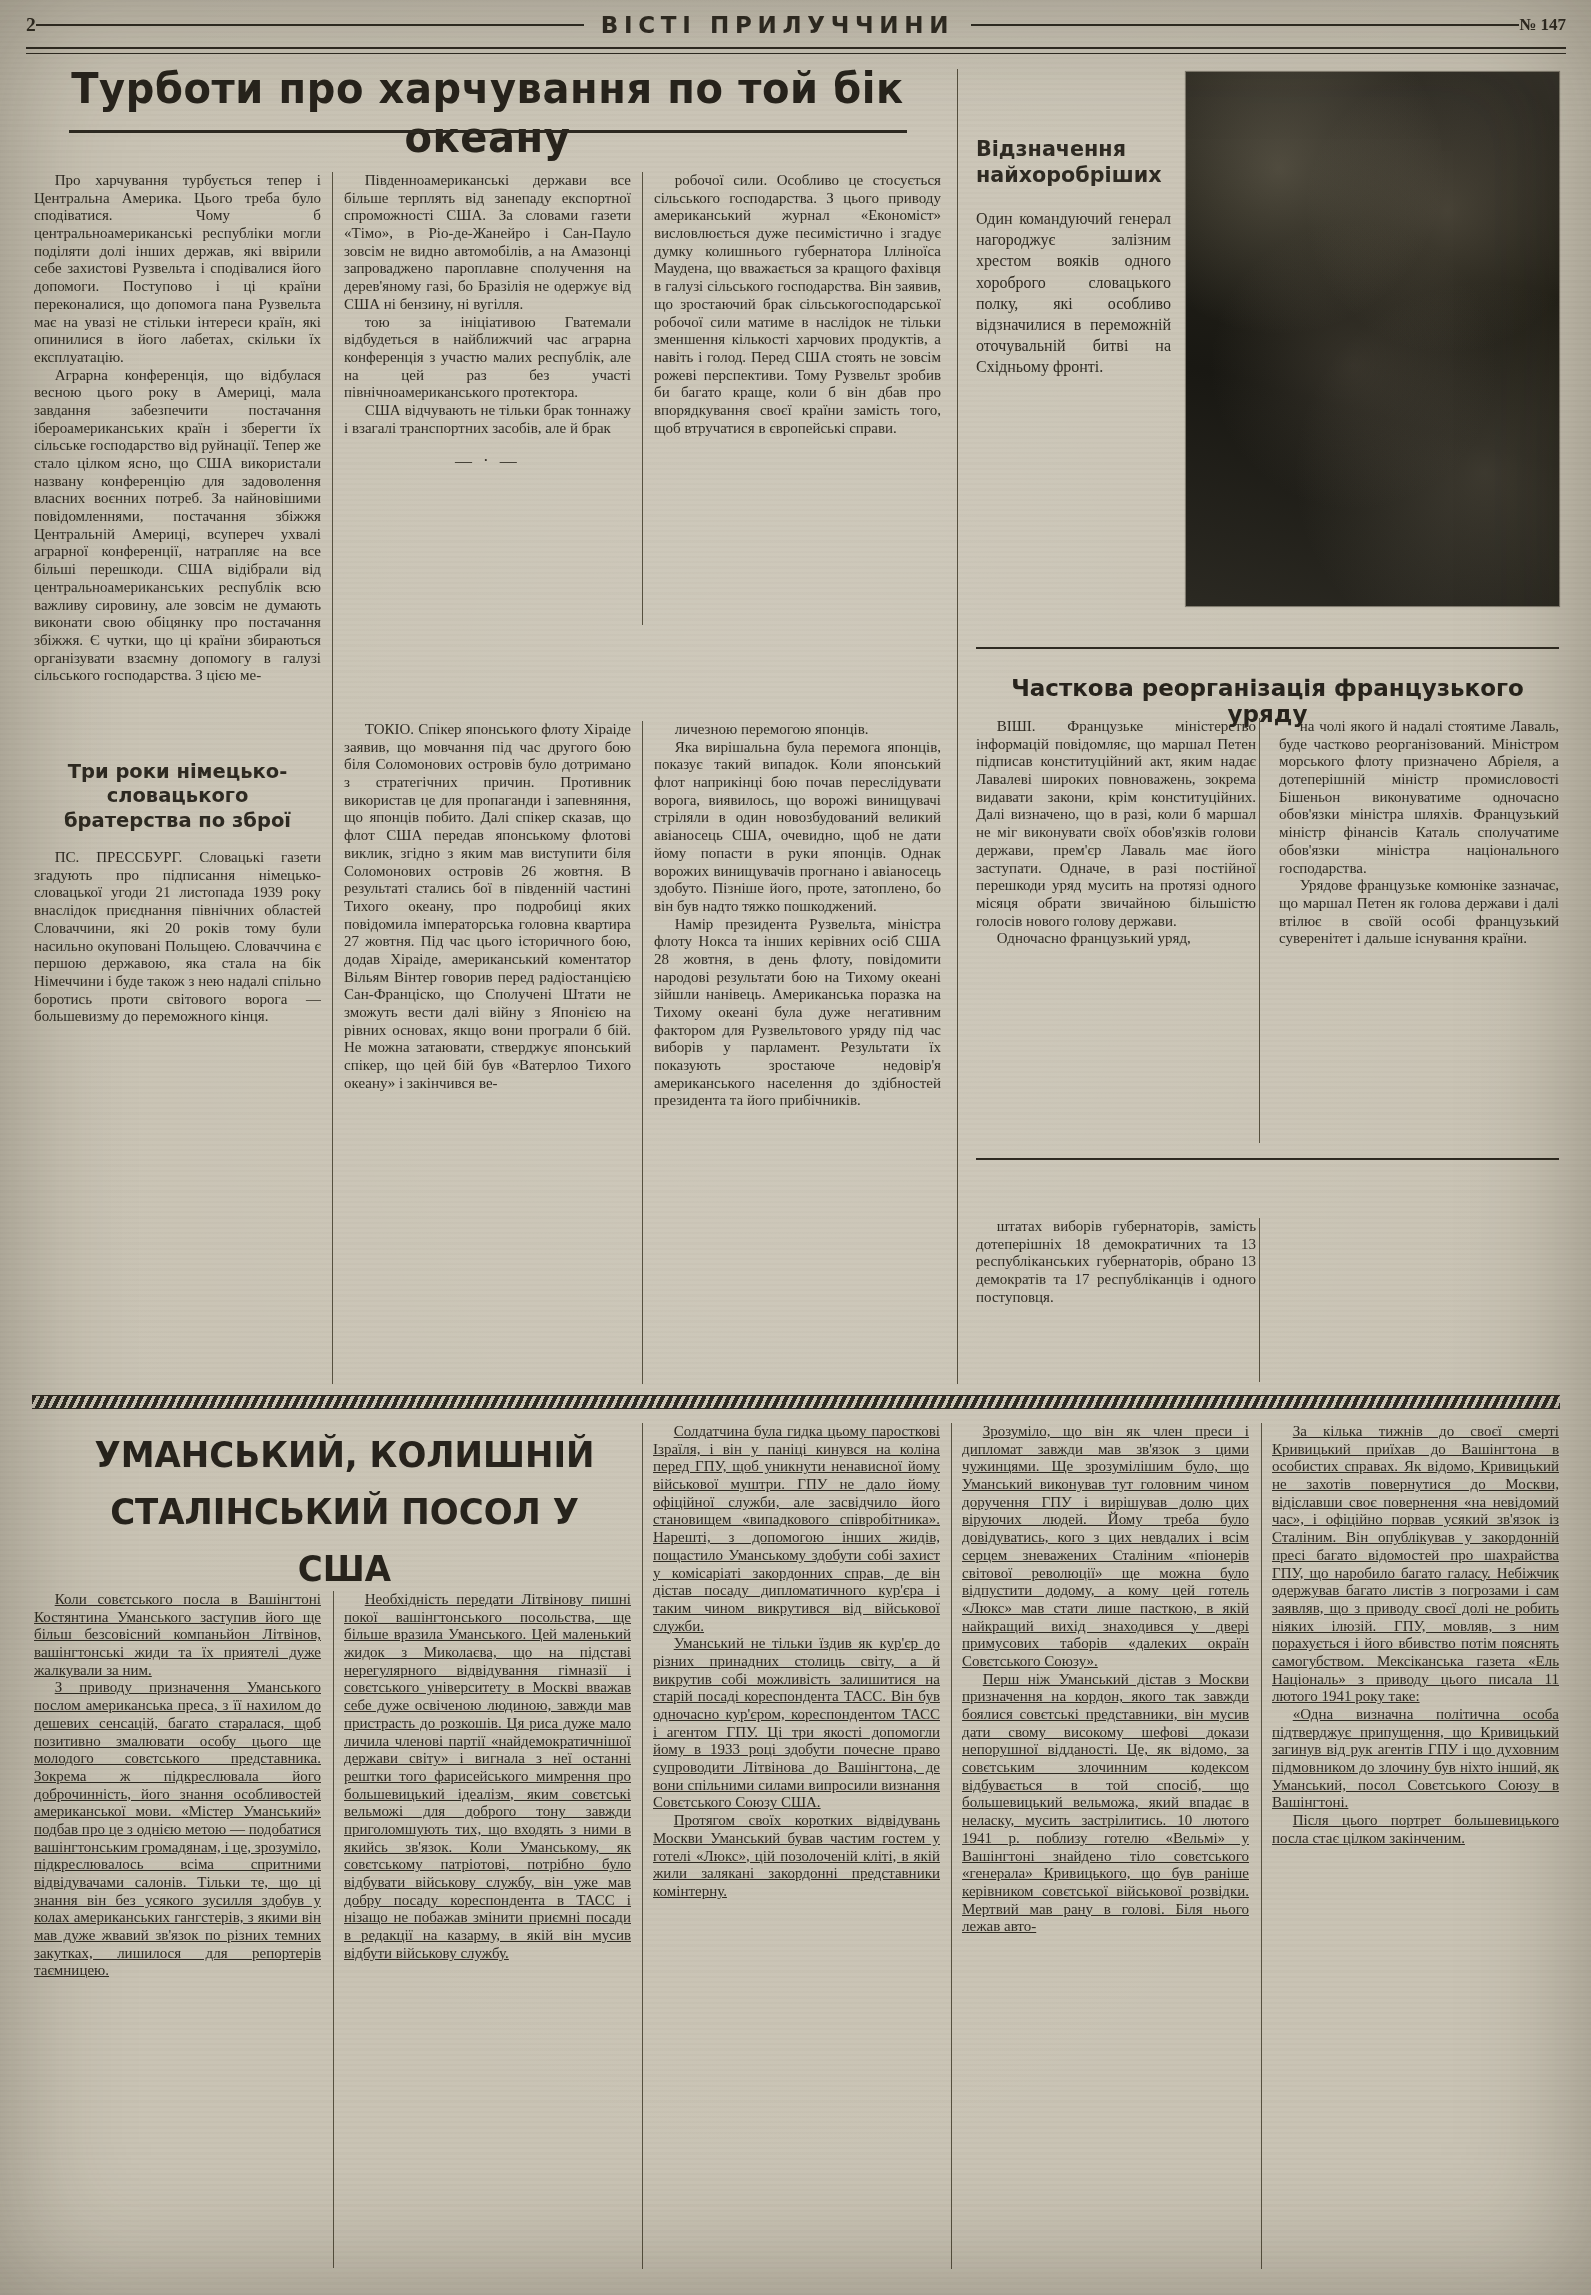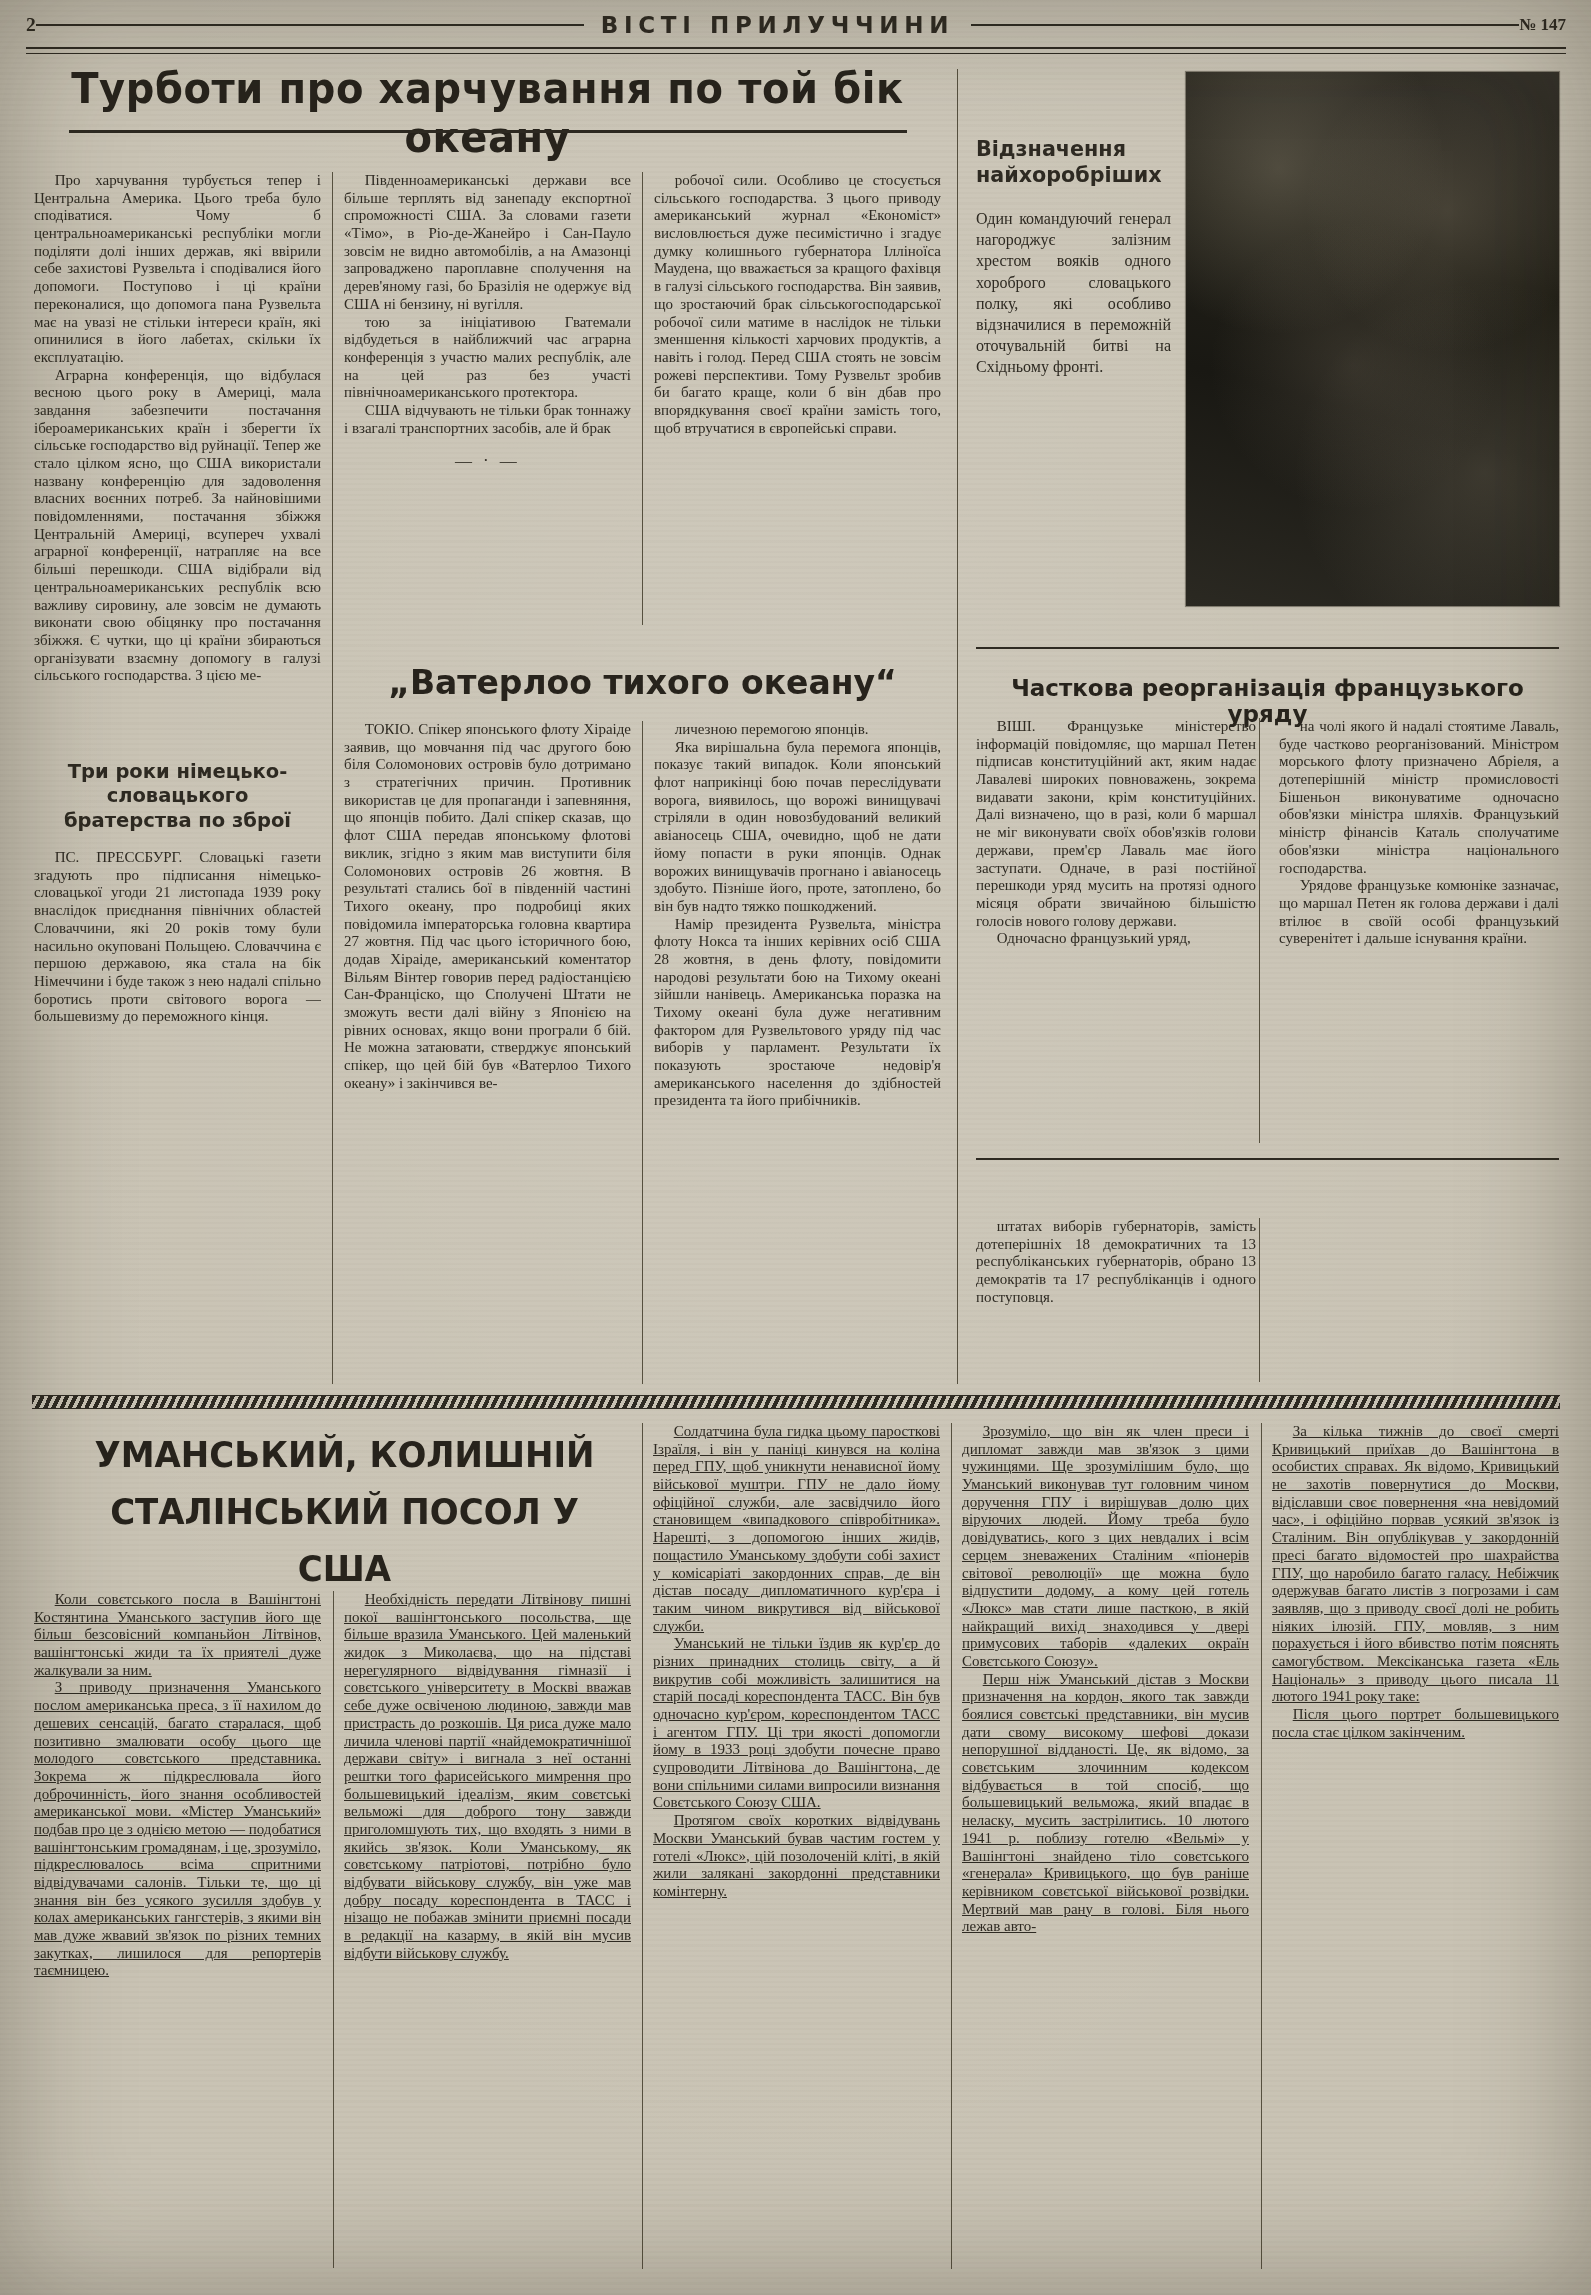--- a/index.html
+++ b/index.html
@@ -148,21 +148,20 @@
     </div>
   </div>
 
   <div class="photo-caption">
     <h3 class="caption-head">Відзначення найхоробріших</h3>
     <p class="caption-text">Один командуючий генерал нагороджує залізним хрестом вояків одного хороброго словацького полку, які особливо відзначилися в переможній оточувальній битві на Східньому фронті.</p>
   </div>
   <div class="photo"></div>
   <div class="photo-rule"></div>
 
-  <h2 class="waterloo-head hl">„Ватерлоо тихого океану“</h2>
   <div class="waterloo-cols colrow">
     <div class="col">
       <div class="bodytext">
           <p class="para">ТОКІО. Спікер японського флоту Хіраіде заявив, що мовчання під час другого бою біля Соломонових островів було дотримано з стратегічних причин. Противник використав це для пропаганди і запевняння, що японців побито. Далі спікер сказав, що флот США передав японському флотові виклик, згідно з яким мав виступити біля Соломонових островів 26 жовтня. В результаті стались бої в південній частині Тихого океану, про подробиці яких повідомила імператорська головна квартира 27 жовтня. Під час цього історичного бою, додав Хіраіде, американський коментатор Вільям Вінтер говорив перед радіостанцією Сан-Франціско, що Сполучені Штати не зможуть вести далі війну з Японією на рівних основах, якщо вони програли б бій. Не можна затаювати, стверджує японський спікер, що цей бій був «Ватерлоо Тихого океану» і закінчився ве-</p>
         </div>
     </div>
     <div class="col">
       <div class="bodytext">
           <p class="para">личезною перемогою японців.</p>
           <p class="para">Яка вирішальна була перемога японців, показує такий випадок. Коли японський флот наприкінці бою почав переслідувати ворога, виявилось, що ворожі винищувачі стріляли в один новозбудований великий авіаносець США, очевидно, щоб не дати йому попасти в руки японців. Однак ворожих винищувачів прогнано і авіаносець здобуто. Пізніше його, проте, затоплено, бо він був надто тяжко пошкоджений.</p>
@@ -223,20 +222,21 @@
   </div>
   <div class="ucol" id="um-c4">
     <div class="bodytext">
         <p class="para">Зрозуміло, що він як член преси і дипломат завжди мав зв'язок з цими чужинцями. Ще зрозумілішим було, що Уманський виконував тут головним чином доручення ГПУ і вирішував долю цих віруючих людей. Йому треба було довідуватись, кого з цих невдалих і всім серцем зневажених Сталіним «піонерів світової революції» ще можна було відпустити додому, а кому цей готель «Люкс» мав стати лише пасткою, в якій найкращий вихід знаходився у двері примусових таборів «далеких окраїн Совєтського Союзу».</p>
         <p class="para">Перш ніж Уманський дістав з Москви призначення на кордон, якого так завжди боялися совєтські представники, він мусив дати свому високому шефові докази непорушної відданості. Це, як відомо, за совєтським злочинним кодексом відбувається в той спосіб, що большевицький вельможа, який впадає в неласку, мусить застрілитись. 10 лютого 1941 р. поблизу готелю «Вельмі» у Вашінгтоні знайдено тіло совєтського «генерала» Кривицького, що був раніше керівником совєтської військової розвідки. Мертвий мав рану в голові. Біля нього лежав авто-</p>
       </div>
   </div>
   <div class="ucol" id="um-c5">
     <div class="bodytext">
         <p class="para">За кілька тижнів до своєї смерті Кривицький приїхав до Вашінгтона в особистих справах. Як відомо, Кривицький не захотів повернутися до Москви, відіславши своє повернення «на невідомий час», і офіційно порвав усякий зв'язок із Сталіним. Він опублікував у закордонній пресі багато відомостей про шахрайства ГПУ, що наробило багато галасу. Небіжчик одержував багато листів з погрозами і сам заявляв, що з приводу своєї долі не робить ніяких ілюзій. ГПУ, мовляв, з ним порахується і його вбивство потім пояснять самогубством. Мексіканська газета «Ель Національ» з приводу цього писала 11 лютого 1941 року таке:</p>
+        <p class="para">«Одна визначна політична особа підтверджує припущення, що Кривицький загинув від рук агентів ГПУ і що духовним підмовником до злочину був ніхто інший, як Уманський, посол Совєтського Союзу в Вашінгтоні.</p>
         <p class="para">Після цього портрет большевицького посла стає цілком закінченим.</p>
       </div>
   </div>
 
   <div class="vrule" style="left:332px;  top:172px;  height:1212px;"></div>
   <div class="vrule" style="left:642px; top:172px;  height:453px;"></div>
   <div class="vrule" style="left:642px; top:721px; height:663px;"></div>
   <div class="vrule" style="left:957px; top:69px;  height:1315px;"></div>
   <div class="vrule" style="left:1259px; top:718px; height:425px;"></div>
   <div class="vrule" style="left:1259px; top:1218px; height:164px;"></div>

